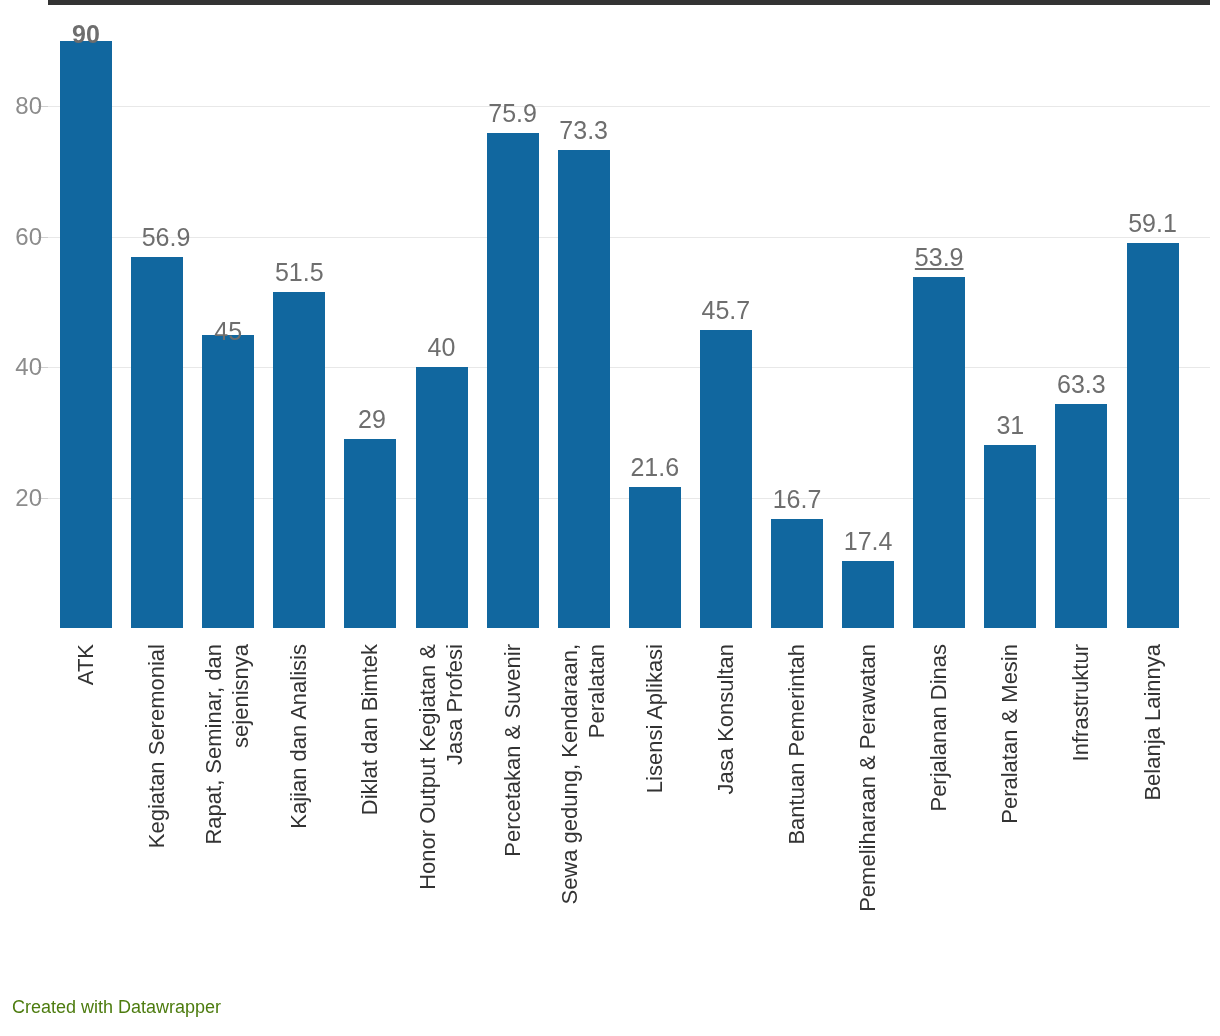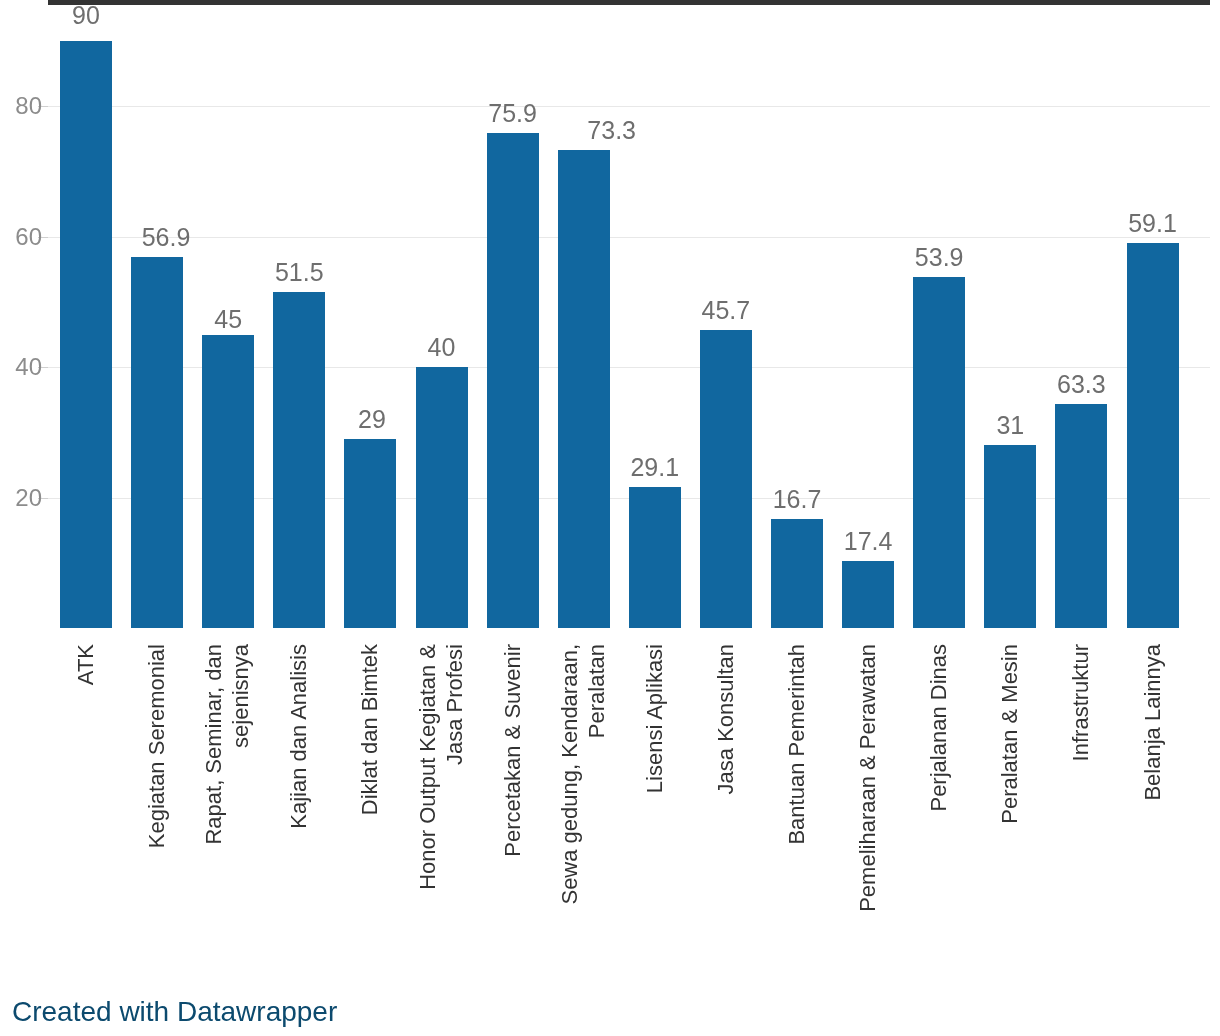--- a/index.html
+++ b/index.html
@@ -112,22 +112,22 @@
     white-space: nowrap;
     width: 310px;
   }
   .xlabel-rot .l2 { display: block; }
 
   
   #footer {
     position: absolute;
     left: 12px;
     top: 998px;
-    font-size: 28px;
-    color: #0c4a6e;
+    font-size: 18px;
+    color: #4d7c0f;
     line-height: 1;
     white-space: nowrap;
   }
 </style>
 </head>
 <body>
 
 <div id="chart-root">
 
   <div id="plot">
@@ -163,33 +163,33 @@
         <div class="bar" style="left: 628.8px; width: 52px; top: 487.168px; height: 140.832px; background: rgb(17, 103, 159);"></div>
         <div class="bar" style="left: 699.9px; width: 52px; top: 330.036px; height: 297.964px; background: rgb(17, 103, 159);"></div>
         <div class="bar" style="left: 771px; width: 52px; top: 519.116px; height: 108.884px; background: rgb(17, 103, 159);"></div>
         <div class="bar" style="left: 842.1px; width: 52px; top: 561.496px; height: 66.504px; background: rgb(17, 103, 159);"></div>
         <div class="bar" style="left: 913.2px; width: 52px; top: 276.572px; height: 351.428px; background: rgb(17, 103, 159);"></div>
         <div class="bar" style="left: 984.3px; width: 52px; top: 445.44px; height: 182.56px; background: rgb(17, 103, 159);"></div>
         <div class="bar" style="left: 1055.4px; width: 52px; top: 404.364px; height: 223.636px; background: rgb(17, 103, 159);"></div>
         <div class="bar" style="left: 1126.5px; width: 52px; top: 242.668px; height: 385.332px; background: rgb(17, 103, 159);"></div>
       </div>
     <div id="values">
-        <div class="bar-value" style="left: 86px; top: 3px;">90</div>
+        <div class="bar-value" style="left: 86px; top: 22px; font-weight: bold;">90</div>
         <div class="bar-value" style="left: 166px; top: 225.012px;">56.9</div>
-        <div class="bar-value" style="left: 228.2px; top: 307px; text-align: center;">45</div>
+        <div class="bar-value" style="left: 228.2px; top: 319px; text-align: center;">45</div>
         <div class="bar-value" style="left: 299.3px; top: 260.22px;">51.5</div>
         <div class="bar-value" style="left: 372px; top: 406.92px;">29</div>
         <div class="bar-value" style="left: 441.5px; top: 335.2px;">40</div>
         <div class="bar-value" style="left: 512.6px; top: 101.132px;">75.9</div>
-        <div class="bar-value" style="left: 583.7px; top: 118.084px; margin-left: 28px;">73.3</div>
-        <div class="bar-value" style="left: 654.8px; top: 455.168px;">29.1</div>
+        <div class="bar-value" style="left: 583.7px; top: 118.084px;">73.3</div>
+        <div class="bar-value" style="left: 654.8px; top: 455.168px;">21.6</div>
         <div class="bar-value" style="left: 725.9px; top: 298.036px;">45.7</div>
         <div class="bar-value" style="left: 797px; top: 487.116px;">16.7</div>
         <div class="bar-value" style="left: 868.1px; top: 529.496px;">17.4</div>
-        <div class="bar-value" style="left: 939.2px; top: 244.572px;">53.9</div>
+        <div class="bar-value" style="left: 939.2px; top: 244.572px; text-decoration: underline;">53.9</div>
         <div class="bar-value" style="left: 1010.3px; top: 413.44px;">31</div>
         <div class="bar-value" style="left: 1081.4px; top: 372.364px;">63.3</div>
         <div class="bar-value" style="left: 1152.5px; top: 210.668px;">59.1</div>
       </div>
     <div id="baseline"></div>
   </div>
 
   <div id="xlabels">
       <div class="xlabel-slot" style="left: 86px;">
         <div class="xlabel-rot">

